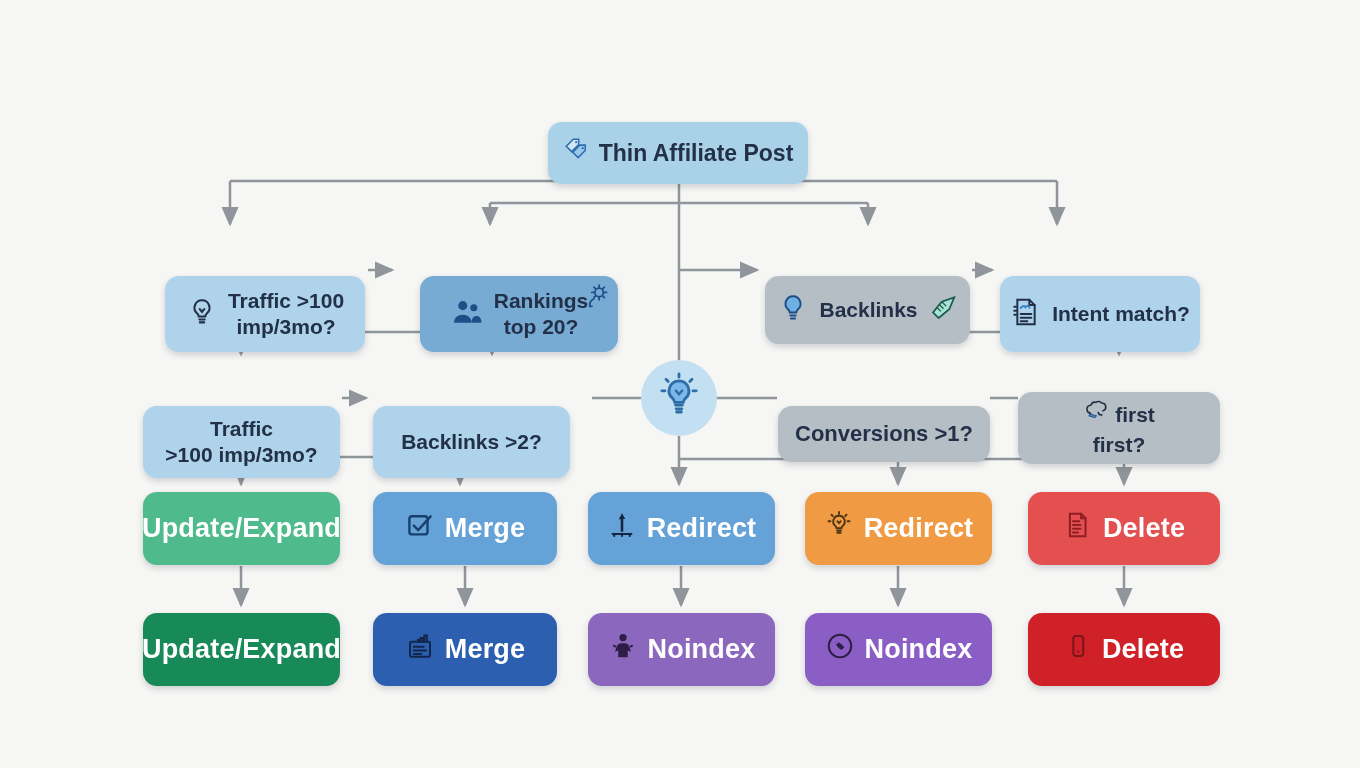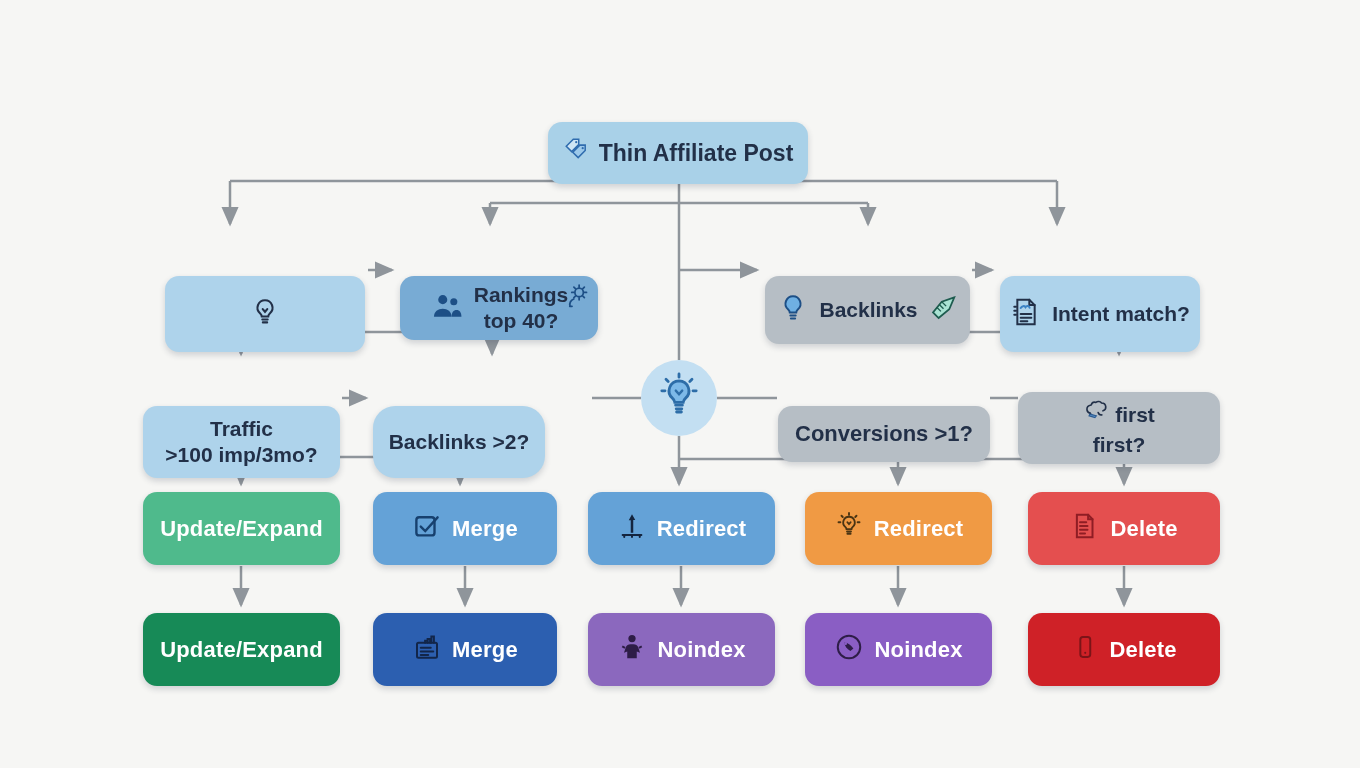--- a/index.html
+++ b/index.html
@@ -4,21 +4,21 @@
 <style>
   html,body{margin:0;padding:0;}
   body{font-family:"Liberation Sans", sans-serif; background:#ffffff;}
   #stage{position:relative;width:1360px;height:768px;background:#f6f6f4;overflow:hidden;}
   svg.wires{position:absolute;left:0;top:0;z-index:1;}
   .node{position:absolute;z-index:2;border-radius:14px;display:flex;align-items:center;justify-content:center;
         gap:10px;box-shadow:0 3px 6px rgba(30,40,60,.18);font-weight:700;box-sizing:border-box;padding:4px 10px;}
   .q{color:#223048;font-size:21px;margin-top:44px;}
   .q .lines{text-align:center;line-height:1.22;}
   .q .lines span{display:block;}
-  .action{color:#ffffff;font-size:22px;letter-spacing:.2px;}
+  .action{color:#ffffff;font-size:27px;letter-spacing:.2px;}
   .c-topblue{background:#a9d1e8;}
   .c-lightblue{background:#aed3eb;}
   .c-medblue{background:#78abd4;}
   .c-gray{background:#b6bec5;}
   .c-green{background:#4fba8c;}
   .c-dgreen{background:#178a57;}
   .c-ablue{background:#64a2d7;}
   .c-orange{background:#f09a44;}
   .c-red{background:#e44f4f;}
   .c-dred{background:#cf2127;}
@@ -96,34 +96,38 @@
     <span>Thin Affiliate Post</span>
   </div>
 
   <div class="node q c-lightblue" style="left:165px;top:232px;width:200px;height:76px;">
     <span class="ic">
       <svg width="32" height="32" viewBox="0 0 24 24" fill="none" stroke="#223048" stroke-width="1.6" stroke-linecap="round">
         <path d="M12 3.2a5.6 5.6 0 0 1 3.6 9.9c-.7.6-1.1 1.4-1.2 2.3h-4.8c-.1-.9-.5-1.7-1.2-2.3A5.6 5.6 0 0 1 12 3.2z"></path>
         <path d="M10 17.6h4M10.4 19.8h3.2M10.3 9.8l1.7 2 1.7-2"></path>
       </svg>
     </span>
-  </div>
-
-  <div class="node q c-medblue rel" style="left:400px;top:232px;width:198px;height:64px;">
+    <span class="lines">
+      <span>Traffic &gt;100</span>
+      <span>imp/3mo?</span>
+    </span>
+  </div>
+
+  <div class="node q c-medblue rel" style="left:420px;top:232px;width:198px;height:76px;">
     <span class="ic">
       <svg width="34" height="34" viewBox="0 0 24 24" fill="#1d4f86">
         <circle cx="9" cy="7.5" r="3.2"></circle>
         <path d="M2.8 19.5c0-3.6 2.8-5.6 6.2-5.6s6.2 2 6.2 5.6z"></path>
         <circle cx="16.8" cy="9" r="2.5"></circle>
         <path d="M15.2 19.5c0-2.9 1.4-4.7 3.6-4.7 2.1 0 3.3 1.7 3.4 4.7z"></path>
       </svg>
     </span>
     <span class="lines">
       <span>Rankings</span>
-      <span>top 40?</span>
+      <span>top 20?</span>
     </span>
     <span class="ic ic-tr">
       <svg width="30" height="30" viewBox="0 0 24 24" fill="none" stroke="#1d4f86" stroke-width="1.4" stroke-linecap="round">
         <circle cx="14.5" cy="7.5" r="3.4"></circle>
         <path d="M14.5 1.6v1.7M14.5 11.7v1.7M8.6 7.5h1.7M18.7 7.5h1.7M10.3 3.3l1.2 1.2M17.5 10.5l1.2 1.2M18.7 3.3l-1.2 1.2M11.5 10.5l-1.2 1.2"></path>
         <path d="M10.2 12.8a4.6 4.6 0 0 0-3 5.6M7 18.6h1.8"></path>
       </svg>
     </span>
   </div>
 
@@ -156,21 +160,21 @@
     <span>Intent match?</span>
   </div>
 
   <div class="node q c-lightblue" style="left:143px;top:362px;width:197px;height:72px;">
     <span class="lines">
       <span>Traffic</span>
       <span>&gt;100 imp/3mo?</span>
     </span>
   </div>
 
-  <div class="node q c-lightblue" style="left:373px;top:362px;width:172px;height:72px;border-radius:22px;">
+  <div class="node q c-lightblue" style="left:373px;top:362px;width:197px;height:72px;">
     <span>Backlinks &gt;2?</span>
   </div>
 
   <div class="hub">
     <span class="ic">
       <svg width="48" height="48" viewBox="0 0 24 24" stroke-linecap="round">
         <path d="M12 4.4a5 5 0 0 1 3.2 8.8c-.6.5-1 1.2-1.1 2h-4.2c-.1-.8-.5-1.5-1.1-2A5 5 0 0 1 12 4.4z" fill="#7db9e8" stroke="#2d6da8" stroke-width="1.4"></path>
         <path d="M10.3 16.6h3.4M10.6 18.4h2.8M10.8 20h2.4" stroke="#2d6da8" stroke-width="1.4" fill="none"></path>
         <path d="M12 1v1.6M5.5 3.6l1.1 1.1M18.5 3.6l-1.1 1.1M3.4 9.4h1.6M19 9.4h1.6" stroke="#2d6da8" stroke-width="1.4" fill="none"></path>
         <path d="M10.4 9.3l1.6 1.8 1.6-1.8" stroke="#2d6da8" stroke-width="1.2" fill="none"></path>

